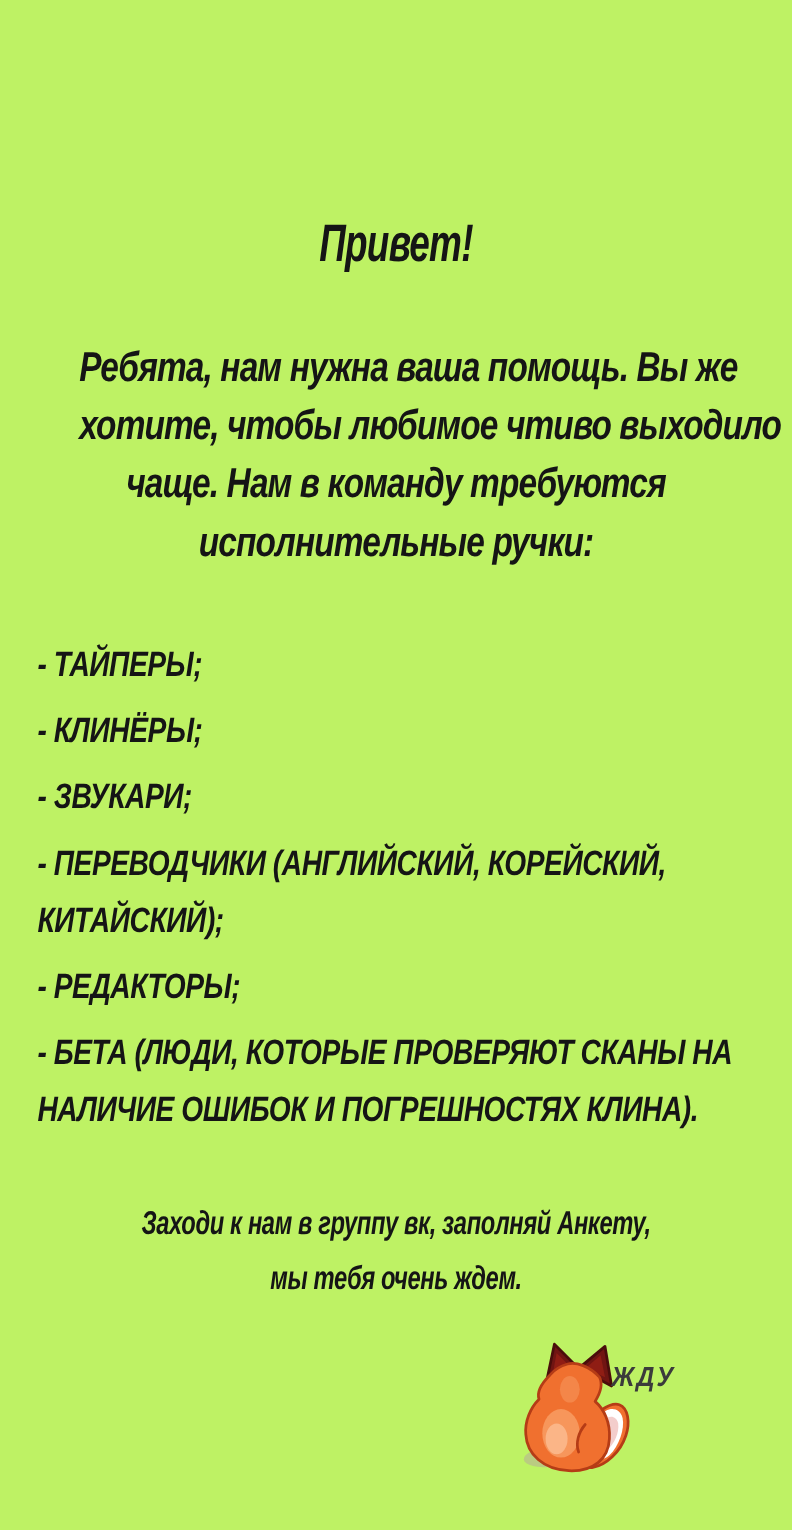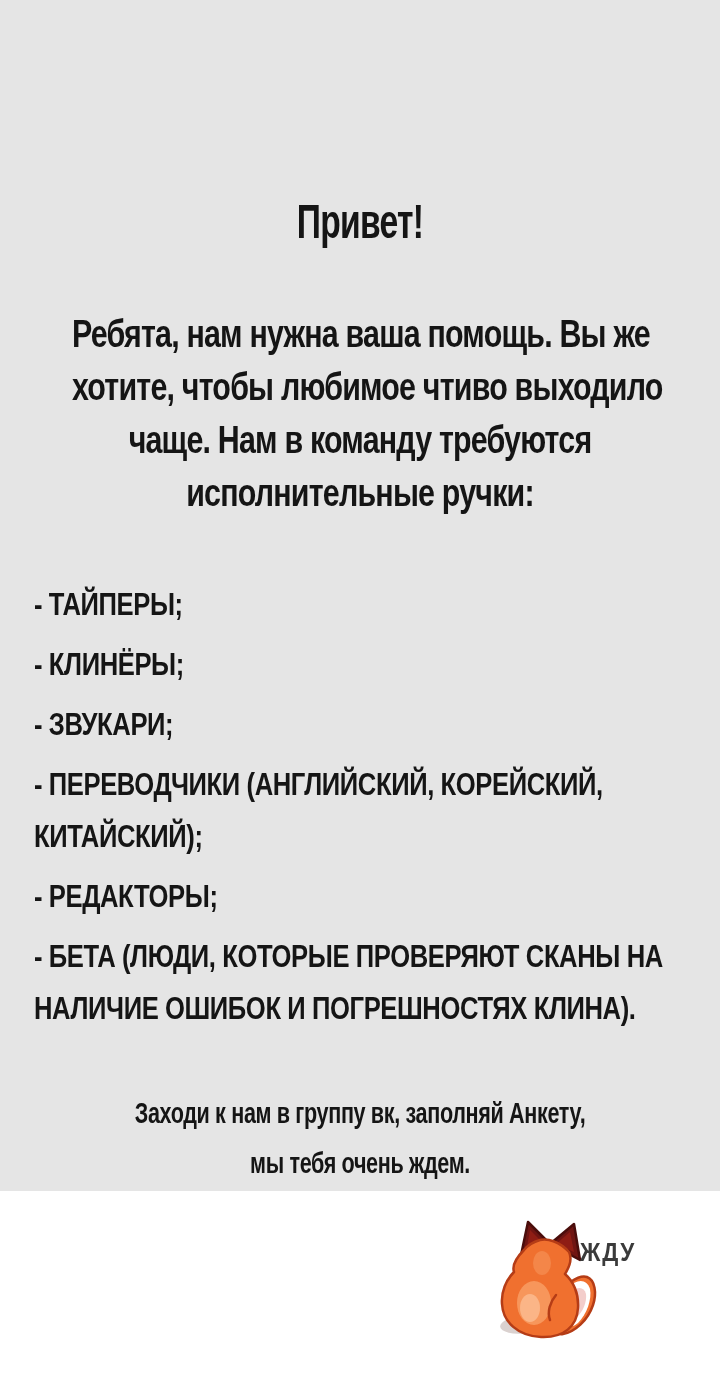--- a/index.html
+++ b/index.html
@@ -5,22 +5,23 @@
   html, body { margin: 0; padding: 0; }
   body {
     width: 720px; height: 1391px;
     background: #ffffff;
     font-family: "Liberation Sans", sans-serif;
     color: #151515;
     overflow: hidden;
   }
   #canvas {
     position: relative;
-    width: 720px; height: 1191px;
-    background: #e5e5e5;
+    width: 720px; height: 1391px;
+    background: #bef264;
+    font-style: italic;
   }
   .txt { font-weight: bold; white-space: nowrap; }
 
   .title {
     position: absolute; top: 190px; left: 0; width: 720px;
     text-align: center;
     font-size: 48px; line-height: 64px;
     letter-spacing: -1px;
     transform: scaleX(0.70);
     transform-origin: 50% 50%;
@@ -43,21 +44,21 @@
   .vacancy-item { margin-bottom: 8px; }
   .outro {
     position: absolute; top: 1088px; left: 0; width: 720px;
     text-align: center;
     font-size: 30px; line-height: 50px;
     letter-spacing: -0.5px;
     transform: scaleX(0.72);
     transform-origin: 50% 50%;
   }
   .mascot {
-    position: absolute; top: 1208px; left: 484px;
+    position: absolute; top: 1208px; left: 460px;
     width: 180px; height: 160px;
   }
   .mascot svg { position: absolute; top: 0; left: 0; }
   .mascot-caption {
     position: absolute; top: 30px; left: 96px;
     font-size: 25px; font-weight: bold;
     color: #3b3b3b;
     letter-spacing: 2px;
     transform: scaleX(0.9);
     transform-origin: 0 0;

